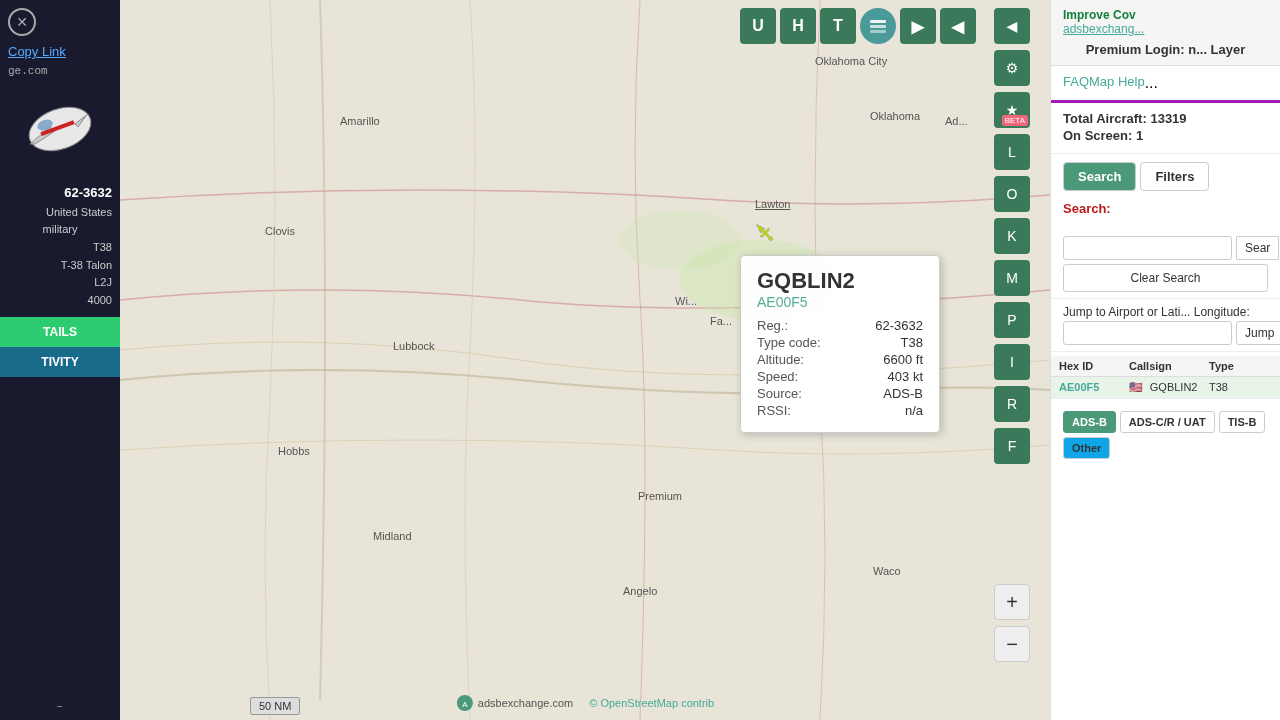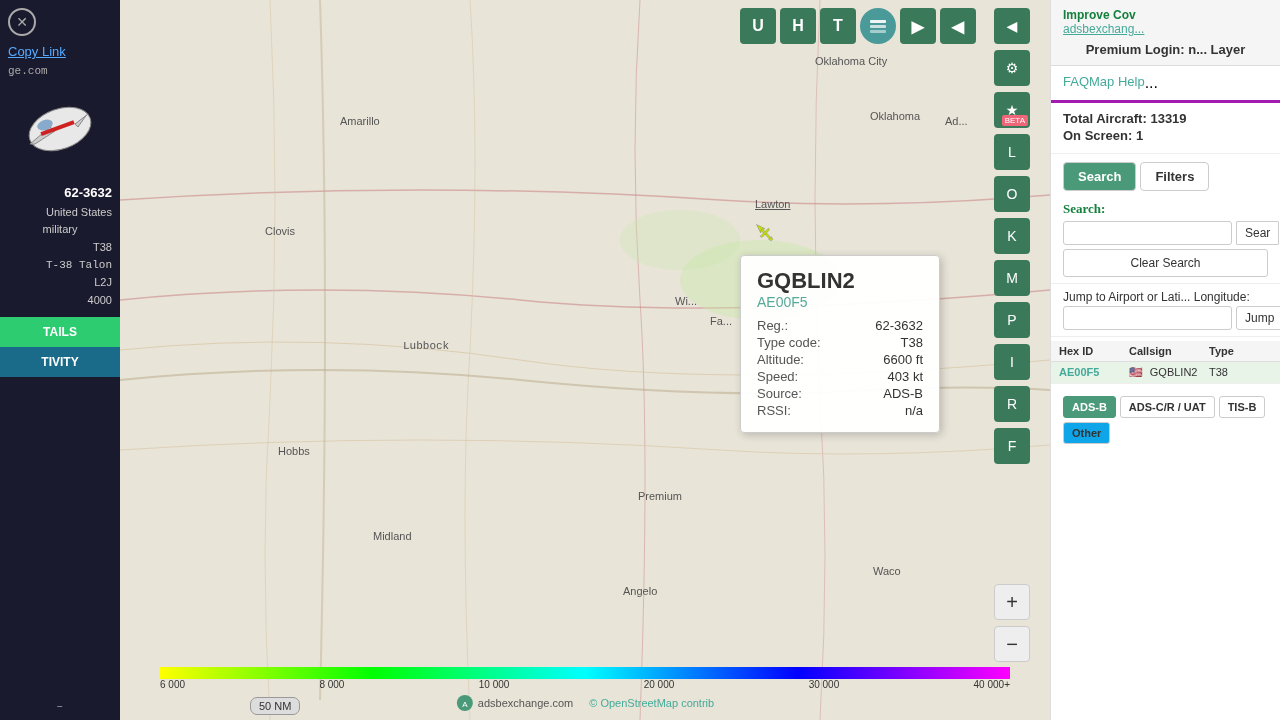--- a/index.html
+++ b/index.html
@@ -61,21 +61,21 @@
       padding: 4px 8px;
       font-size: 11px;
       color: #ccc;
       line-height: 1.6;
       text-align: right;
     }
     .left-info .reg { font-size: 13px; font-weight: bold; color: #fff; }
     .left-info .country { color: #ccc; }
     .left-info .mil { color: #ccc; text-align: center; }
     .left-info .type { color: #ccc; }
-    .left-info .typelong { color: #ccc; font-family: Liberation Mono, monospace; }
+    .left-info .typelong { color: #ccc; }
     .left-info .squawk { color: #ccc; }
     .left-info .alt { color: #ccc; }
     .details-btn {
       background: #2ecc71;
       color: #fff;
       border: none;
       padding: 8px;
       font-size: 12px;
       font-weight: bold;
       cursor: pointer;
@@ -286,21 +286,21 @@
     }
     .scale-label {
       position: absolute;
       bottom: 5px;
       left: 130px;
       background: #ddd;
       border: 1px solid #999;
       padding: 2px 8px;
       font-size: 11px;
       color: #333;
-      border-radius: 7px;
+      border-radius: 2px;
       z-index: 8;
     }
 
     
     .attribution {
       position: absolute;
       bottom: 8px;
       left: 50%;
       transform: translateX(-50%);
       font-size: 11px;
@@ -383,23 +383,22 @@
       background: #fff;
       color: #333;
     }
     .search-section {
       padding: 6px 12px;
       border-bottom: 1px solid #eee;
     }
     .search-label {
       font-size: 13px;
       font-weight: bold;
-      color: #15803d;
-      margin-bottom: 4px;
-      font-family: Liberation Serif, serif;
+      color: #b91c1c;
+      margin-bottom: 20px;
     }
     .search-row {
       display: flex;
       gap: 4px;
       align-items: center;
     }
     .search-input {
       flex: 1;
       padding: 4px 6px;
       border: 1px solid #ccc;
@@ -567,21 +566,21 @@
 
     <ellipse cx="640" cy="280" rx="80" ry="40" fill="#c8e8a8" opacity="0.4"></ellipse>
     <ellipse cx="560" cy="240" rx="60" ry="30" fill="#c8e8a8" opacity="0.3"></ellipse>
   </svg>
 
   <div class="city-label" style="top:55px;left:695px;">Oklahoma City</div>
   <div class="city-label" style="top:110px;left:750px;">Oklahoma</div>
   <div class="city-label" style="top:115px;left:220px;">Amarillo</div>
   <div class="city-label" style="top:225px;left:145px;">Clovis</div>
   <div class="city-label" style="top:198px;left:635px;text-decoration:underline;">Lawton</div>
-  <div class="city-label" style="top:340px;left:283px;font-family:Liberation Mono, monospace;">Lubbock</div>
+  <div class="city-label" style="top:340px;left:273px;">Lubbock</div>
   <div class="city-label" style="top:445px;left:158px;">Hobbs</div>
   <div class="city-label" style="top:530px;left:253px;">Midland</div>
   <div class="city-label" style="top:490px;left:518px;">Premium</div>
   <div class="city-label" style="top:565px;left:753px;">Waco</div>
   <div class="city-label" style="top:585px;left:503px;">Angelo</div>
   <div class="city-label" style="top:295px;left:555px;">Wi...</div>
   <div class="city-label" style="top:315px;left:590px;">Fa...</div>
   <div class="city-label" style="top:115px;left:825px;">Ad...</div>
 
   <div class="map-controls-top">
@@ -653,31 +652,20 @@
     </div>
     <div class="tooltip-row">
       <span class="label">RSSI:</span>
       <span class="value">n/a</span>
     </div>
   </div>
 
   <button class="zoom-plus">+</button>
   <button class="zoom-minus">−</button>
 
-  <div class="color-scale">
-    <div class="color-gradient"></div>
-    <div class="color-labels">
-      <span>6 000</span>
-      <span>8 000</span>
-      <span>10 000</span>
-      <span>20 000</span>
-      <span>30 000</span>
-      <span>40 000+</span>
-    </div>
-  </div>
 
   <div class="scale-label">50 NM</div>
 
   <div class="attribution">
     <svg width="18" height="18" viewBox="0 0 18 18">
       <circle cx="9" cy="9" r="8" fill="#4a9a7a"></circle>
       <text x="9" y="13" text-anchor="middle" font-size="8" fill="#fff">A</text>
     </svg>
     <span>adsbexchange.com</span>
     <span style="color:#4a9; margin-left:12px;">© OpenStreetMap contrib</span>

